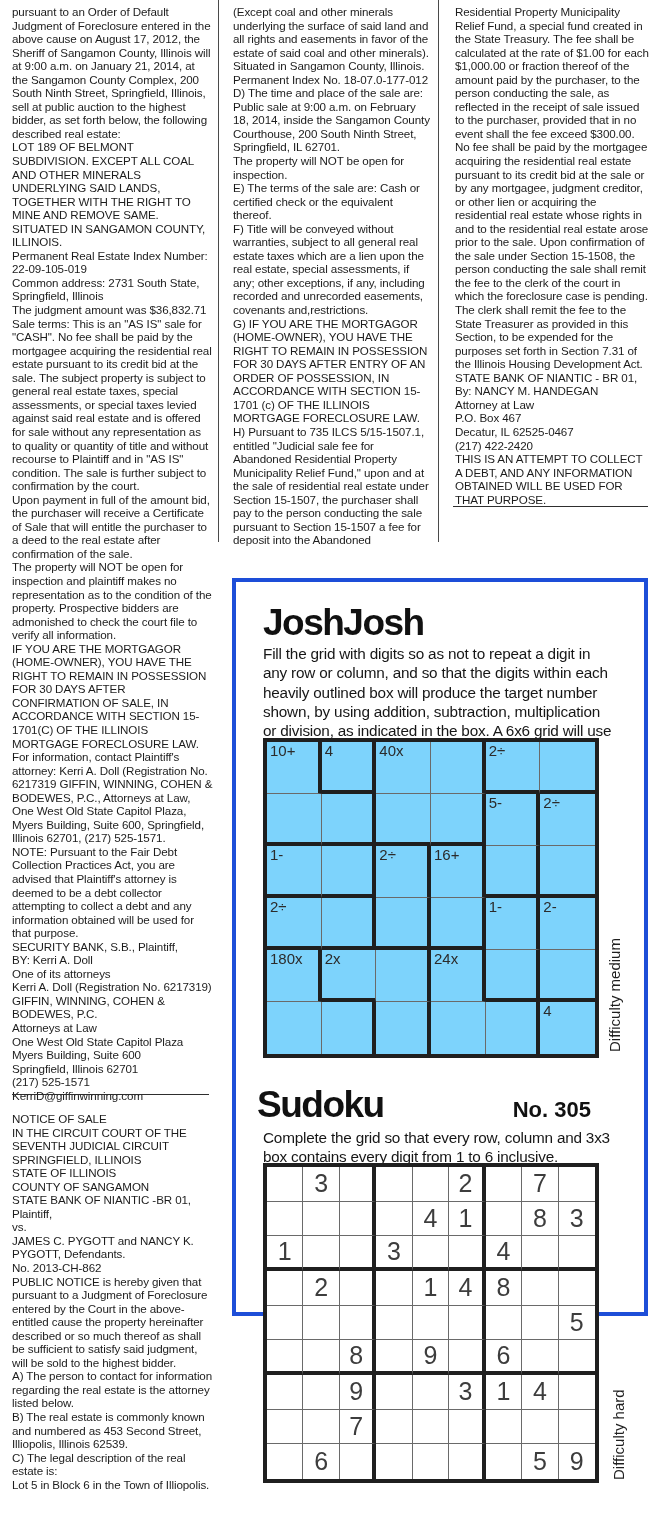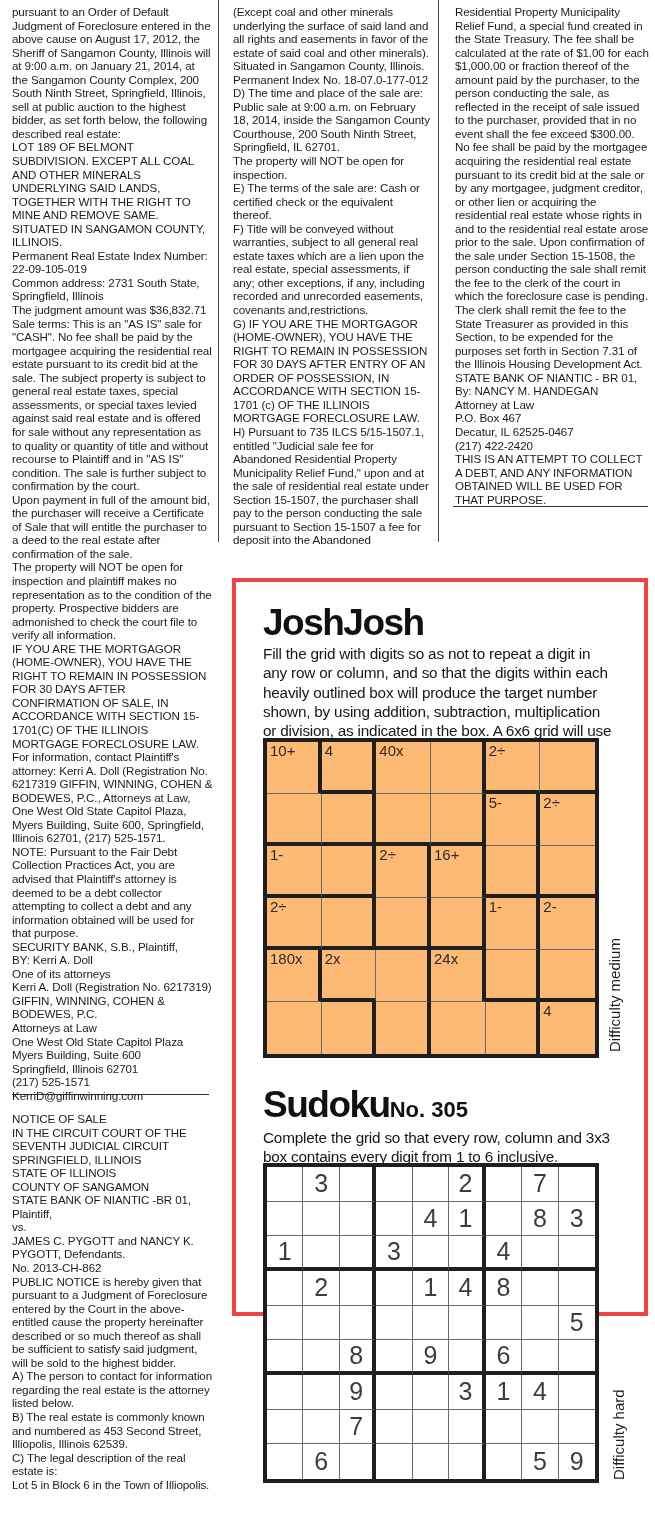--- a/index.html
+++ b/index.html
@@ -3,32 +3,32 @@
 <meta charset="utf-8">
 <style>
   html,body{margin:0;padding:0;background:#fff;}
   .page{position:relative;width:655px;height:1524px;background:#ffffff;
         font-family:"Liberation Sans",sans-serif;color:#1c1c1c;overflow:hidden;}
   .coltext{position:absolute;font-size:11.6px;line-height:13.55px;white-space:pre-line;
            letter-spacing:-0.1px;}
   .vrule{position:absolute;width:1px;background:#4a4a4a;}
   .hrule{position:absolute;height:1px;background:#2e2e2e;}
   .puzzlebox{position:absolute;left:232px;top:578px;width:416px;height:738px;
-             border:4px solid #ef4444;background:#fff;box-sizing:border-box;}
+             border:4px solid #1d4ed8;background:#fff;box-sizing:border-box;}
   .pheader{position:absolute;display:flex;align-items:baseline;}
   .ptitle{font-size:37px;font-weight:bold;letter-spacing:-1.5px;color:#111;line-height:1;}
   .byline-by{font-size:20px;font-style:italic;color:#1a1a1a;}
   .byline-dash{font-size:20px;color:#1a1a1a;}
   .byline-no{font-size:20px;font-weight:bold;color:#111;}
   .no2{font-size:22px;font-weight:bold;color:#111;}
   .pdesc{position:absolute;font-size:15.3px;line-height:19.3px;color:#161616;letter-spacing:-0.2px;}
   .grid{position:absolute;display:grid;box-sizing:border-box;border:4px solid #1f1f1f;background:#fff;}
   #kkgrid{grid-template-columns:repeat(6,1fr);grid-template-rows:repeat(6,1fr);}
   #sdgrid{grid-template-columns:repeat(9,1fr);grid-template-rows:repeat(9,1fr);}
-  .kcell{position:relative;box-sizing:border-box;background:#fdba74;}
+  .kcell{position:relative;box-sizing:border-box;background:#7dd3fc;}
   .klabel{position:absolute;top:0px;left:3px;font-size:15px;color:#2b2b2b;}
   .scell{box-sizing:border-box;display:flex;align-items:center;justify-content:center;
          font-size:25px;color:#3d3d3d;background:#fff;}
   .diff{position:absolute;font-size:15px;color:#1f1f1f;transform:rotate(-90deg);
         transform-origin:0 0;white-space:nowrap;letter-spacing:0px;}
 </style>
 </head>
 <body>
 
 <div class="page">
@@ -166,21 +166,21 @@
         <div class="kcell" style="border-right: 4px solid rgb(31, 31, 31);"></div>
         <div class="kcell" style="border-right: 4px solid rgb(31, 31, 31);"></div>
         <div class="kcell" style="border-right: 1px solid rgb(106, 106, 106);"></div>
         <div class="kcell" style="border-right: 4px solid rgb(31, 31, 31);"></div>
         <div class="kcell">
           <span class="klabel">4</span>
         </div>
       </div>
     <div class="diff" style="left:370px;top:470px;">Difficulty medium</div>
 
-    <div class="pheader" style="left:27px;top:504px;width:334px;">
+    <div class="pheader" style="left:21px;top:504px;width:334px;justify-content:space-between;">
       <span class="ptitle">Sudoku</span>
       <span class="no2">No. 305</span>
     </div>
     <div class="pdesc" style="left:27px;top:546px;width:352px;">Complete the grid so that every row, column and 3x3 box contains every digit from 1 to 6 inclusive.</div>
 
     <div id="sdgrid" class="grid" style="left:27px;top:581px;width:336px;height:320px;">
         <div class="scell" style="border-right: 1px solid rgb(106, 106, 106); border-bottom: 1px solid rgb(106, 106, 106);"></div>
         <div class="scell" style="border-right: 1px solid rgb(106, 106, 106); border-bottom: 1px solid rgb(106, 106, 106);">3</div>
         <div class="scell" style="border-right: 4px solid rgb(31, 31, 31); border-bottom: 1px solid rgb(106, 106, 106);"></div>
         <div class="scell" style="border-right: 1px solid rgb(106, 106, 106); border-bottom: 1px solid rgb(106, 106, 106);"></div>

